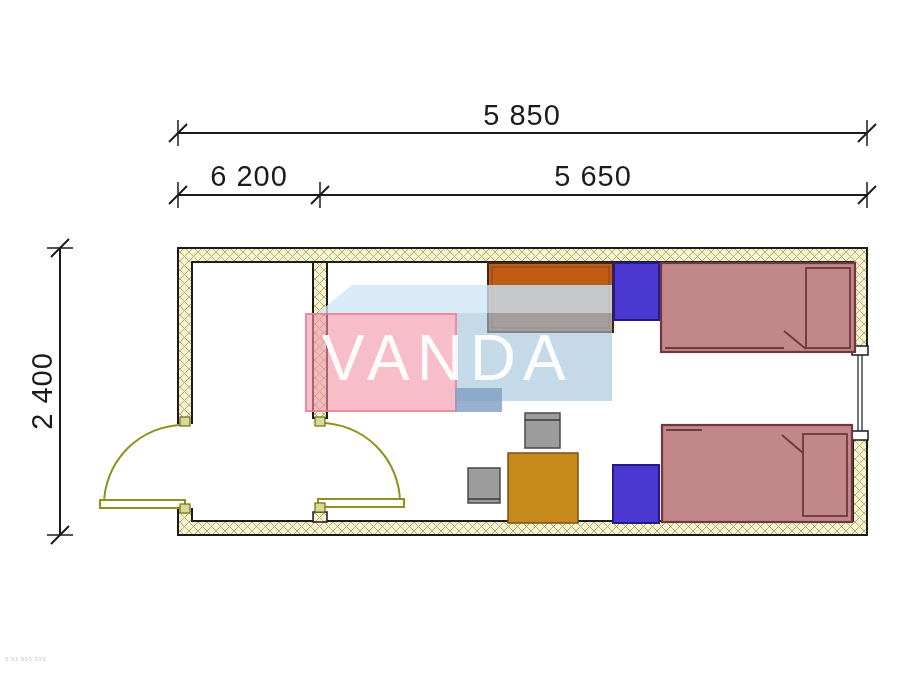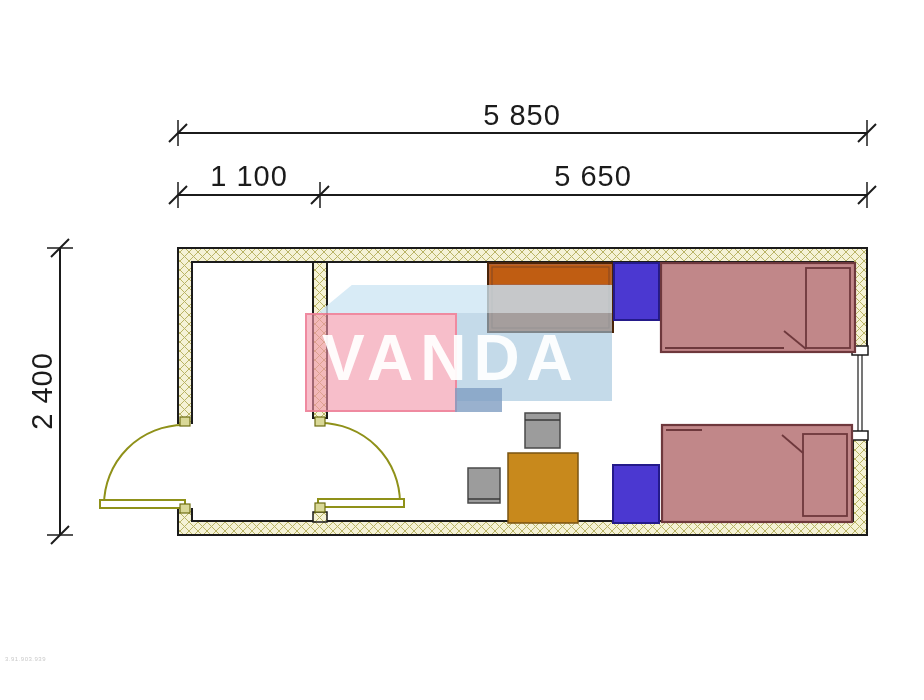--- a/index.html
+++ b/index.html
@@ -45,21 +45,21 @@
   }
   .wm-right{left:457px;top:313px;width:155px;height:88px;background:var(--wm-blue);}
   .wm-front{
     left:305px;top:313px;width:152px;height:99px;
     background:var(--wm-pink);
     box-shadow:inset 0 0 0 2px var(--wm-pink-edge);
   }
   .wm-corner{left:455px;top:388px;width:47px;height:24px;background:var(--wm-blue-dark);}
   .wm-text{
     position:absolute;left:322px;top:326px;width:280px;
-    font-size:64px;line-height:64px;font-weight:bold;letter-spacing:7px;
+    font-size:64px;line-height:64px;font-weight:normal;letter-spacing:7px;
     color:rgba(255,255,255,0.93);
   }
   .corner-code{
     position:absolute;left:5px;top:656px;
     font-size:6px;line-height:7px;color:#c9c9c9;letter-spacing:0.5px;
   }
 </style>
 </head>
 <body>
 
@@ -171,21 +171,21 @@
     <g>
       <path d="M320,423 A80,80 0 0 1 400,503" fill="none" stroke="var(--door)" stroke-width="2"></path>
       <rect x="318" y="499" width="86" height="8" fill="#ffffff" stroke="var(--door)" stroke-width="2"></rect>
       <rect x="315" y="417" width="10" height="9" fill="var(--door-cap)" stroke="#6e6e14" stroke-width="1.2"></rect>
       <rect x="315" y="503" width="10" height="9" fill="var(--door-cap)" stroke="#6e6e14" stroke-width="1.2"></rect>
     </g>
   </svg>
 
   <div class="dim-label" style="left:442px;top:100px;width:160px;">5 850</div>
 
-  <div class="dim-label" style="left:169px;top:161px;width:160px;">1 100</div>
+  <div class="dim-label" style="left:169px;top:161px;width:160px;">6 200</div>
 
   <div class="dim-label" style="left:513px;top:161px;width:160px;">5 650</div>
 
   <div class="dim-label vertical" style="left:-18px;top:376px;width:120px;">2 400</div>
 
   <div class="watermark">
     <div class="wm-face wm-top"></div>
     <div class="wm-face wm-right"></div>
     <div class="wm-face wm-front"></div>
     <div class="wm-face wm-corner"></div>

